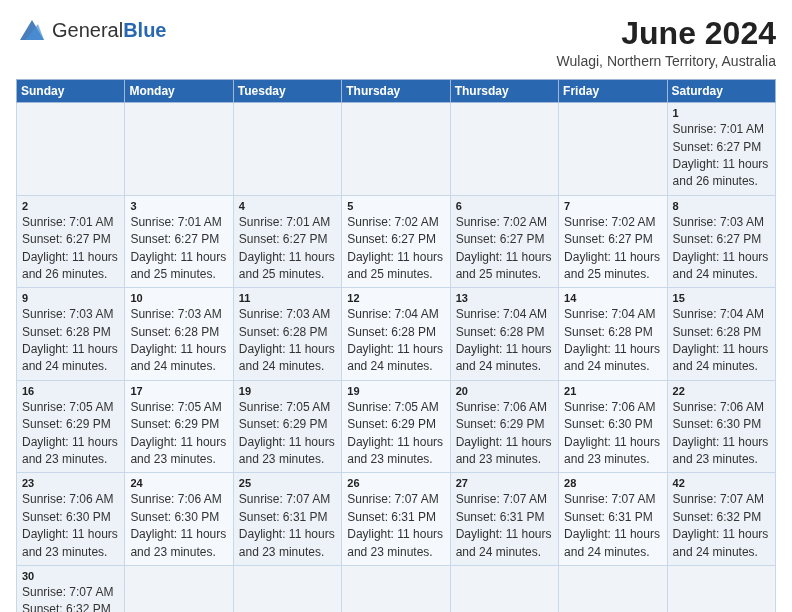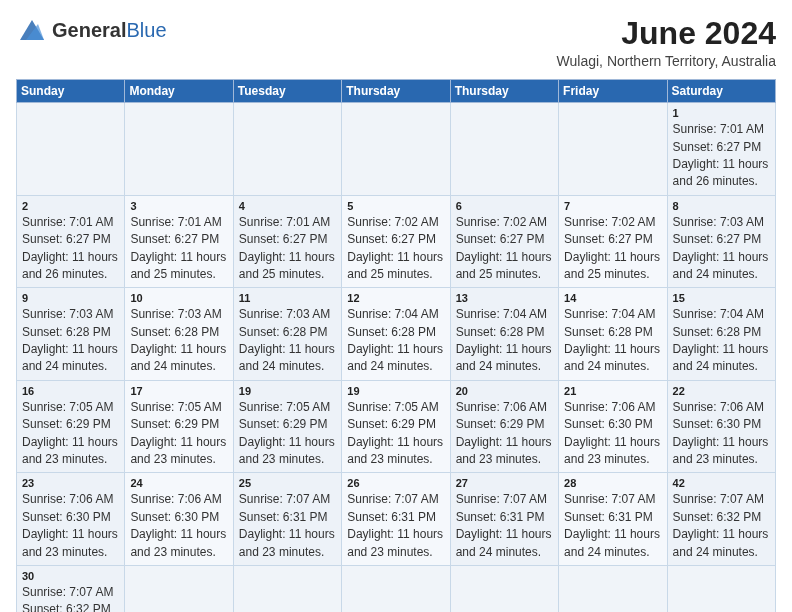--- a/index.html
+++ b/index.html
@@ -21,21 +21,21 @@
       align-items: center;
       gap: 4px;
     }
     .logo-text {
       font-size: 20px;
       font-weight: normal;
       color: #333;
       line-height: 1;
     }
     .logo-text span {
-      font-weight: bold;
+      font-weight: normal;
     }
     .logo-icon {
       width: 32px;
       height: 28px;
     }
     .title-block {
       text-align: right;
     }
     .month-year {
       font-size: 32px;
@@ -96,21 +96,21 @@
 </head>
 <body>
 
 <div class="header">
   <div class="logo">
     <svg class="logo-icon" viewBox="0 0 32 28" xmlns="http://www.w3.org/2000/svg">
       <polygon points="4,24 16,4 28,24" fill="#2968b0" opacity="0.85"></polygon>
       <polygon points="10,24 22,8 28,24" fill="#4a90d9" opacity="0.7"></polygon>
     </svg>
     <div class="logo-text">
-      <span>General</span><span style="color:#2968b0;font-weight:normal;">Blue</span>
+      <span>General</span><span style="color:#2968b0;font-weight:bold;">Blue</span>
     </div>
   </div>
   <div class="title-block">
     <div class="month-year">June 2024</div>
     <div class="location">Wulagi, Northern Territory, Australia</div>
   </div>
 </div>
 
 <table>
   <thead>

